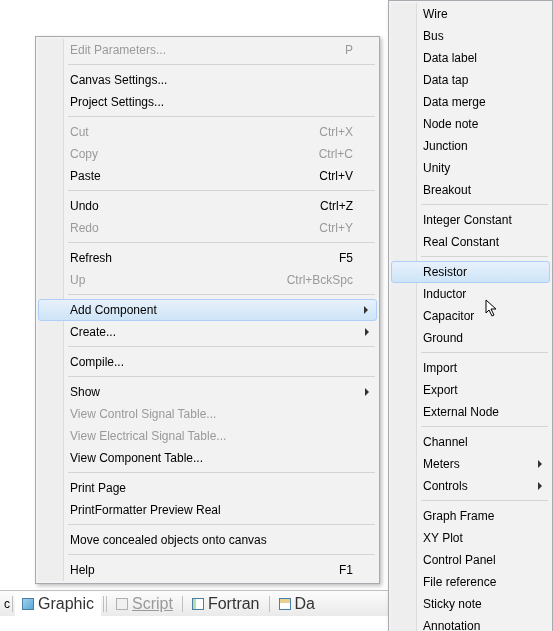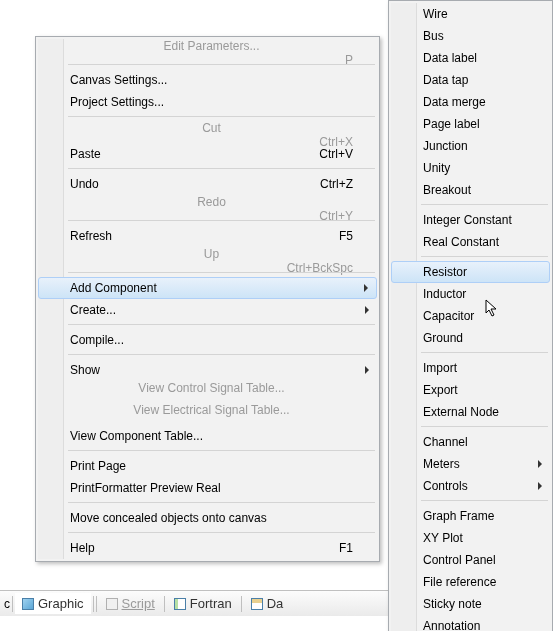--- a/index.html
+++ b/index.html
@@ -36,21 +36,21 @@
     padding: 0 4px;
     gap: 2px;
   }
   .tab {
     display: flex;
     align-items: center;
     gap: 4px;
     padding: 2px 6px;
     border: 1px solid transparent;
     color: #333;
-    font-size: 13px;
+    font-size: 16px;
   }
   .tab.active {
     background: #fff;
   }
   .tab.disabled { color: #9a9a9a; text-decoration: underline; }
   .tab-sep {
     width: 1px; height: 16px; background: #bfbfbf;
   }
   .tab .sq {
     width: 12px; height: 12px; display: inline-block;
@@ -79,21 +79,21 @@
   .menu .item {
     position: relative;
     display: flex;
     align-items: center;
     height: 22px;
     padding: 0 24px 0 32px;
     color: #000;
     white-space: nowrap;
     cursor: default;
   }
-  .menu .item.disabled { color: #9a9a9a; flex-direction: column; }
+  .menu .item.disabled { color: #9a9a9a; }
   .menu .item .shortcut {
     margin-left: auto;
     padding-left: 30px;
     color: inherit;
   }
   .menu .item.highlight {
     background: linear-gradient(#e8f1fb, #cde4f7);
     border: 1px solid #aecff7;
     border-radius: 3px;
     height: 22px;
@@ -172,20 +172,24 @@
       <span>Canvas Settings...</span>
     </div>
     <div class="item">
       <span>Project Settings...</span>
     </div>
     <div class="sep"></div>
     <div class="item disabled">
       <span>Cut</span>
       <span class="shortcut">Ctrl+X</span>
     </div>
+    <div class="item disabled">
+      <span>Copy</span>
+      <span class="shortcut">Ctrl+C</span>
+    </div>
     <div class="item">
       <span>Paste</span>
       <span class="shortcut">Ctrl+V</span>
     </div>
     <div class="sep"></div>
     <div class="item">
       <span>Undo</span>
       <span class="shortcut">Ctrl+Z</span>
     </div>
     <div class="item disabled">
@@ -255,21 +259,21 @@
     <div class="item">
       <span>Data label</span>
     </div>
     <div class="item">
       <span>Data tap</span>
     </div>
     <div class="item">
       <span>Data merge</span>
     </div>
     <div class="item">
-      <span>Page label</span>
+      <span>Node note</span>
     </div>
     <div class="item">
       <span>Junction</span>
     </div>
     <div class="item">
       <span>Unity</span>
     </div>
     <div class="item">
       <span>Breakout</span>
     </div>

